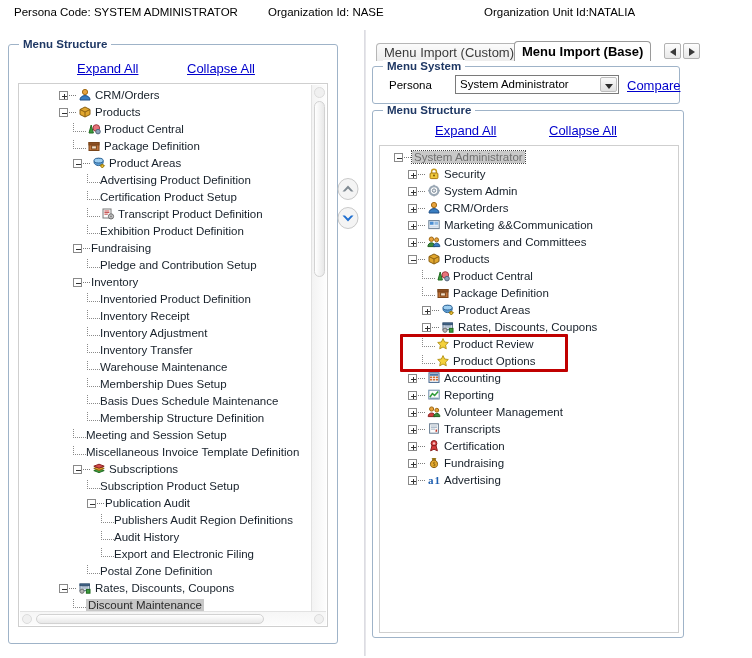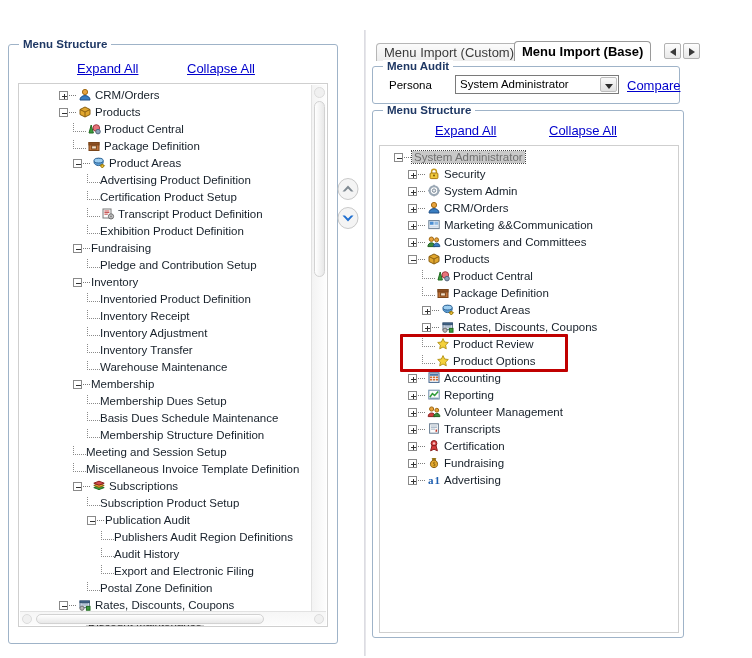--- a/index.html
+++ b/index.html
@@ -167,20 +167,33 @@
   #annot-box {
     position:absolute; border:3px solid #c00000; border-radius:1px;
     pointer-events:none; z-index:20;
   }
 </style>
 </head>
 <body>
 
 <div id="root">
 
+  <div class="header">
+    <div class="hdr-field" style="left:14px;">
+      <span class="hdr-label">Persona Code:</span>
+      <span class="hdr-value">SYSTEM ADMINISTRATOR</span>
+    </div>
+    <div class="hdr-field" style="left:268px;">
+      <span class="hdr-label">Organization Id:</span>
+      <span class="hdr-value">NASE</span>
+    </div>
+    <div class="hdr-field" style="left:484px;">
+      <span class="hdr-label">Organization Unit Id:</span><span class="hdr-value">NATALIA</span>
+    </div>
+  </div>
 
   <div class="left-pane">
 
     <div class="groupbox" id="left-group">
       <div class="gb-title">Menu Structure</div>
 
       <div class="linkrow">
         <a class="treelink" style="left:68px;">Expand All</a>
         <a class="treelink" style="left:178px;">Collapse All</a>
       </div>
@@ -221,21 +234,20 @@
                 </svg></span><span class="lbl">Transcript Product Definition</span></div>
             <div class="trow" style="padding-left: 64px;"><span class="elbow"></span><span class="lbl">Exhibition Product Definition</span></div>
             <div class="trow" style="padding-left: 50px;"><span class="exp"></span><span class="dots"></span><span class="lbl">Fundraising</span></div>
             <div class="trow" style="padding-left: 64px;"><span class="elbow"></span><span class="lbl">Pledge and Contribution Setup</span></div>
             <div class="trow" style="padding-left: 50px;"><span class="exp"></span><span class="dots"></span><span class="lbl">Inventory</span></div>
             <div class="trow" style="padding-left: 64px;"><span class="elbow"></span><span class="lbl">Inventoried Product Definition</span></div>
             <div class="trow" style="padding-left: 64px;"><span class="elbow"></span><span class="lbl">Inventory Receipt</span></div>
             <div class="trow" style="padding-left: 64px;"><span class="elbow"></span><span class="lbl">Inventory Adjustment</span></div>
             <div class="trow" style="padding-left: 64px;"><span class="elbow"></span><span class="lbl">Inventory Transfer</span></div>
             <div class="trow" style="padding-left: 64px;"><span class="elbow"></span><span class="lbl">Warehouse Maintenance</span></div>
-            <div class="trow" style="padding-left: 50px;"><span class="exp"></span><span class="dots"></span><span class="lbl">Membership</span></div>
             <div class="trow" style="padding-left: 64px;"><span class="elbow"></span><span class="lbl">Membership Dues Setup</span></div>
             <div class="trow" style="padding-left: 64px;"><span class="elbow"></span><span class="lbl">Basis Dues Schedule Maintenance</span></div>
             <div class="trow" style="padding-left: 64px;"><span class="elbow"></span><span class="lbl">Membership Structure Definition</span></div>
             <div class="trow" style="padding-left: 50px;"><span class="elbow"></span><span class="lbl">Meeting and Session Setup</span></div>
             <div class="trow" style="padding-left: 50px;"><span class="elbow"></span><span class="lbl">Miscellaneous Invoice Template Definition</span></div>
             <div class="trow" style="padding-left: 50px;"><span class="exp"></span><span class="dots"></span><span class="ico"><svg width="14" height="13" viewBox="0 0 14 13">
                   <path d="M1.8 8.6 L7 6.6 L12.2 8.6 L7 10.6 Z" fill="#3d9b3d" stroke="#1f6a1f"></path>
                   <path d="M1.8 6.4 L7 4.4 L12.2 6.4 L7 8.4 Z" fill="#e0a62e" stroke="#8a5f10"></path>
                   <path d="M1.8 4.2 L7 2.2 L12.2 4.2 L7 6.2 Z" fill="#d74e4e" stroke="#8a2020"></path>
                 </svg></span><span class="lbl">Subscriptions</span></div>
@@ -291,21 +303,21 @@
       <div class="tab active" style="left:142px;">Menu Import (Base)</div>
       <div class="tabnav" style="left:292px;">
         <span class="tri tri-l"></span>
       </div>
       <div class="tabnav" style="left:311px;">
         <span class="tri tri-r"></span>
       </div>
     </div>
 
     <div class="groupbox" id="filter-group">
-      <div class="gb-title">Menu Audit</div>
+      <div class="gb-title">Menu System</div>
       <div class="fld-label" style="left:16px; top:12px;">Persona</div>
       <div class="combo" style="left:82px; top:8px; width:164px;">
         <span>System Administrator</span>
         <span class="arrowbox"></span>
       </div>
       <a class="treelink" style="left:254px; top:11px;">Compare</a>
     </div>
 
     <div class="groupbox" id="right-group">
       <div class="gb-title">Menu Structure</div>

